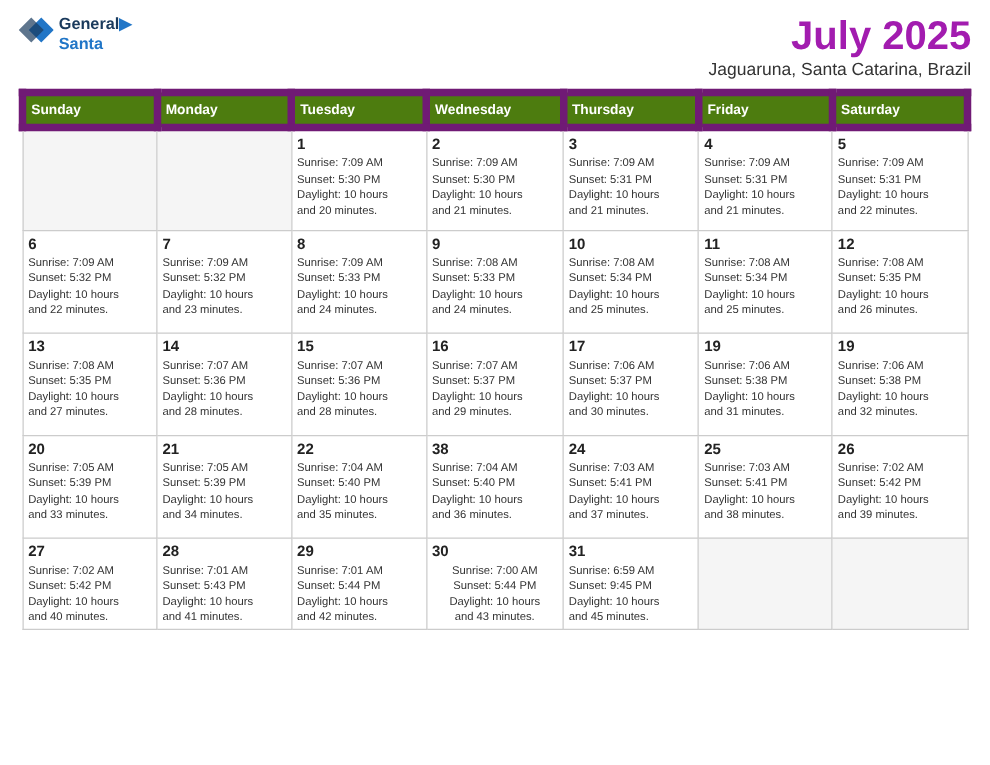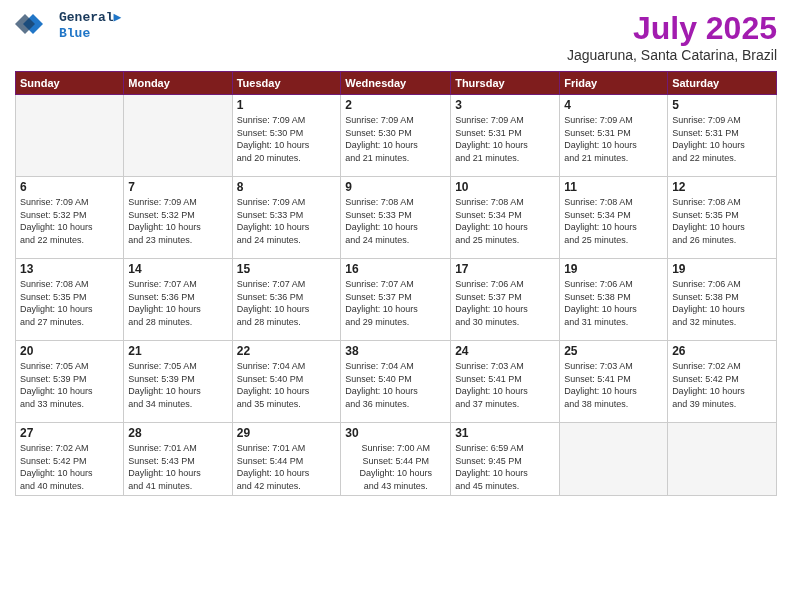--- a/index.html
+++ b/index.html
@@ -37,26 +37,26 @@
     .subtitle {
       font-size: 14px;
       color: #333;
     }
     .calendar {
       width: 100%;
       border-collapse: collapse;
       font-size: 10px;
     }
     .calendar th {
-      background: #7f1d1d;
+      background: #4d7c0f;
       color: #fff;
       padding: 5px 4px;
       text-align: left;
       font-size: 11px;
-      border: 1px solid #701a75;
+      border: 6px solid #701a75;
     }
     .calendar td {
       border: 1px solid #ccc;
       vertical-align: top;
       padding: 3px 4px;
       width: 113px;
       height: 82px;
       background: #fff;
     }
     .calendar td.empty {
@@ -85,23 +85,23 @@
 <div class="page">
   <div class="header">
     <div class="logo">
       <div>
         <svg width="28" height="28" viewBox="0 0 28 28">
           <rect x="0" y="0" width="28" height="28" fill="white"></rect>
           <polygon points="18,4 28,14 18,24 8,14" fill="#2176c7"></polygon>
           <polygon points="10,4 20,14 10,24 0,14" fill="#1a3a5c" opacity="0.7"></polygon>
         </svg>
       </div>
-      <div style="margin-left:16px;font-family:Liberation Mono, monospace;">
+      <div style="margin-left:4px;">
         <div style="font-size:13px; font-weight:bold; color:#1a3a5c; line-height:1.2;">General<span style="color:#2176c7;">▶</span></div>
-        <div style="font-size:13px; font-weight:bold; color:#2176c7; line-height:1.2;">Blue</div>
+        <div style="font-size:13px; font-weight:bold; color:#2176c7; line-height:1.2;">Santa</div>
       </div>
     </div>
     <div class="title-section">
       <div class="month-title">July 2025</div>
       <div class="subtitle">Jaguaruna, Santa Catarina, Brazil</div>
     </div>
   </div>
 
   <table class="calendar">
     <thead>

